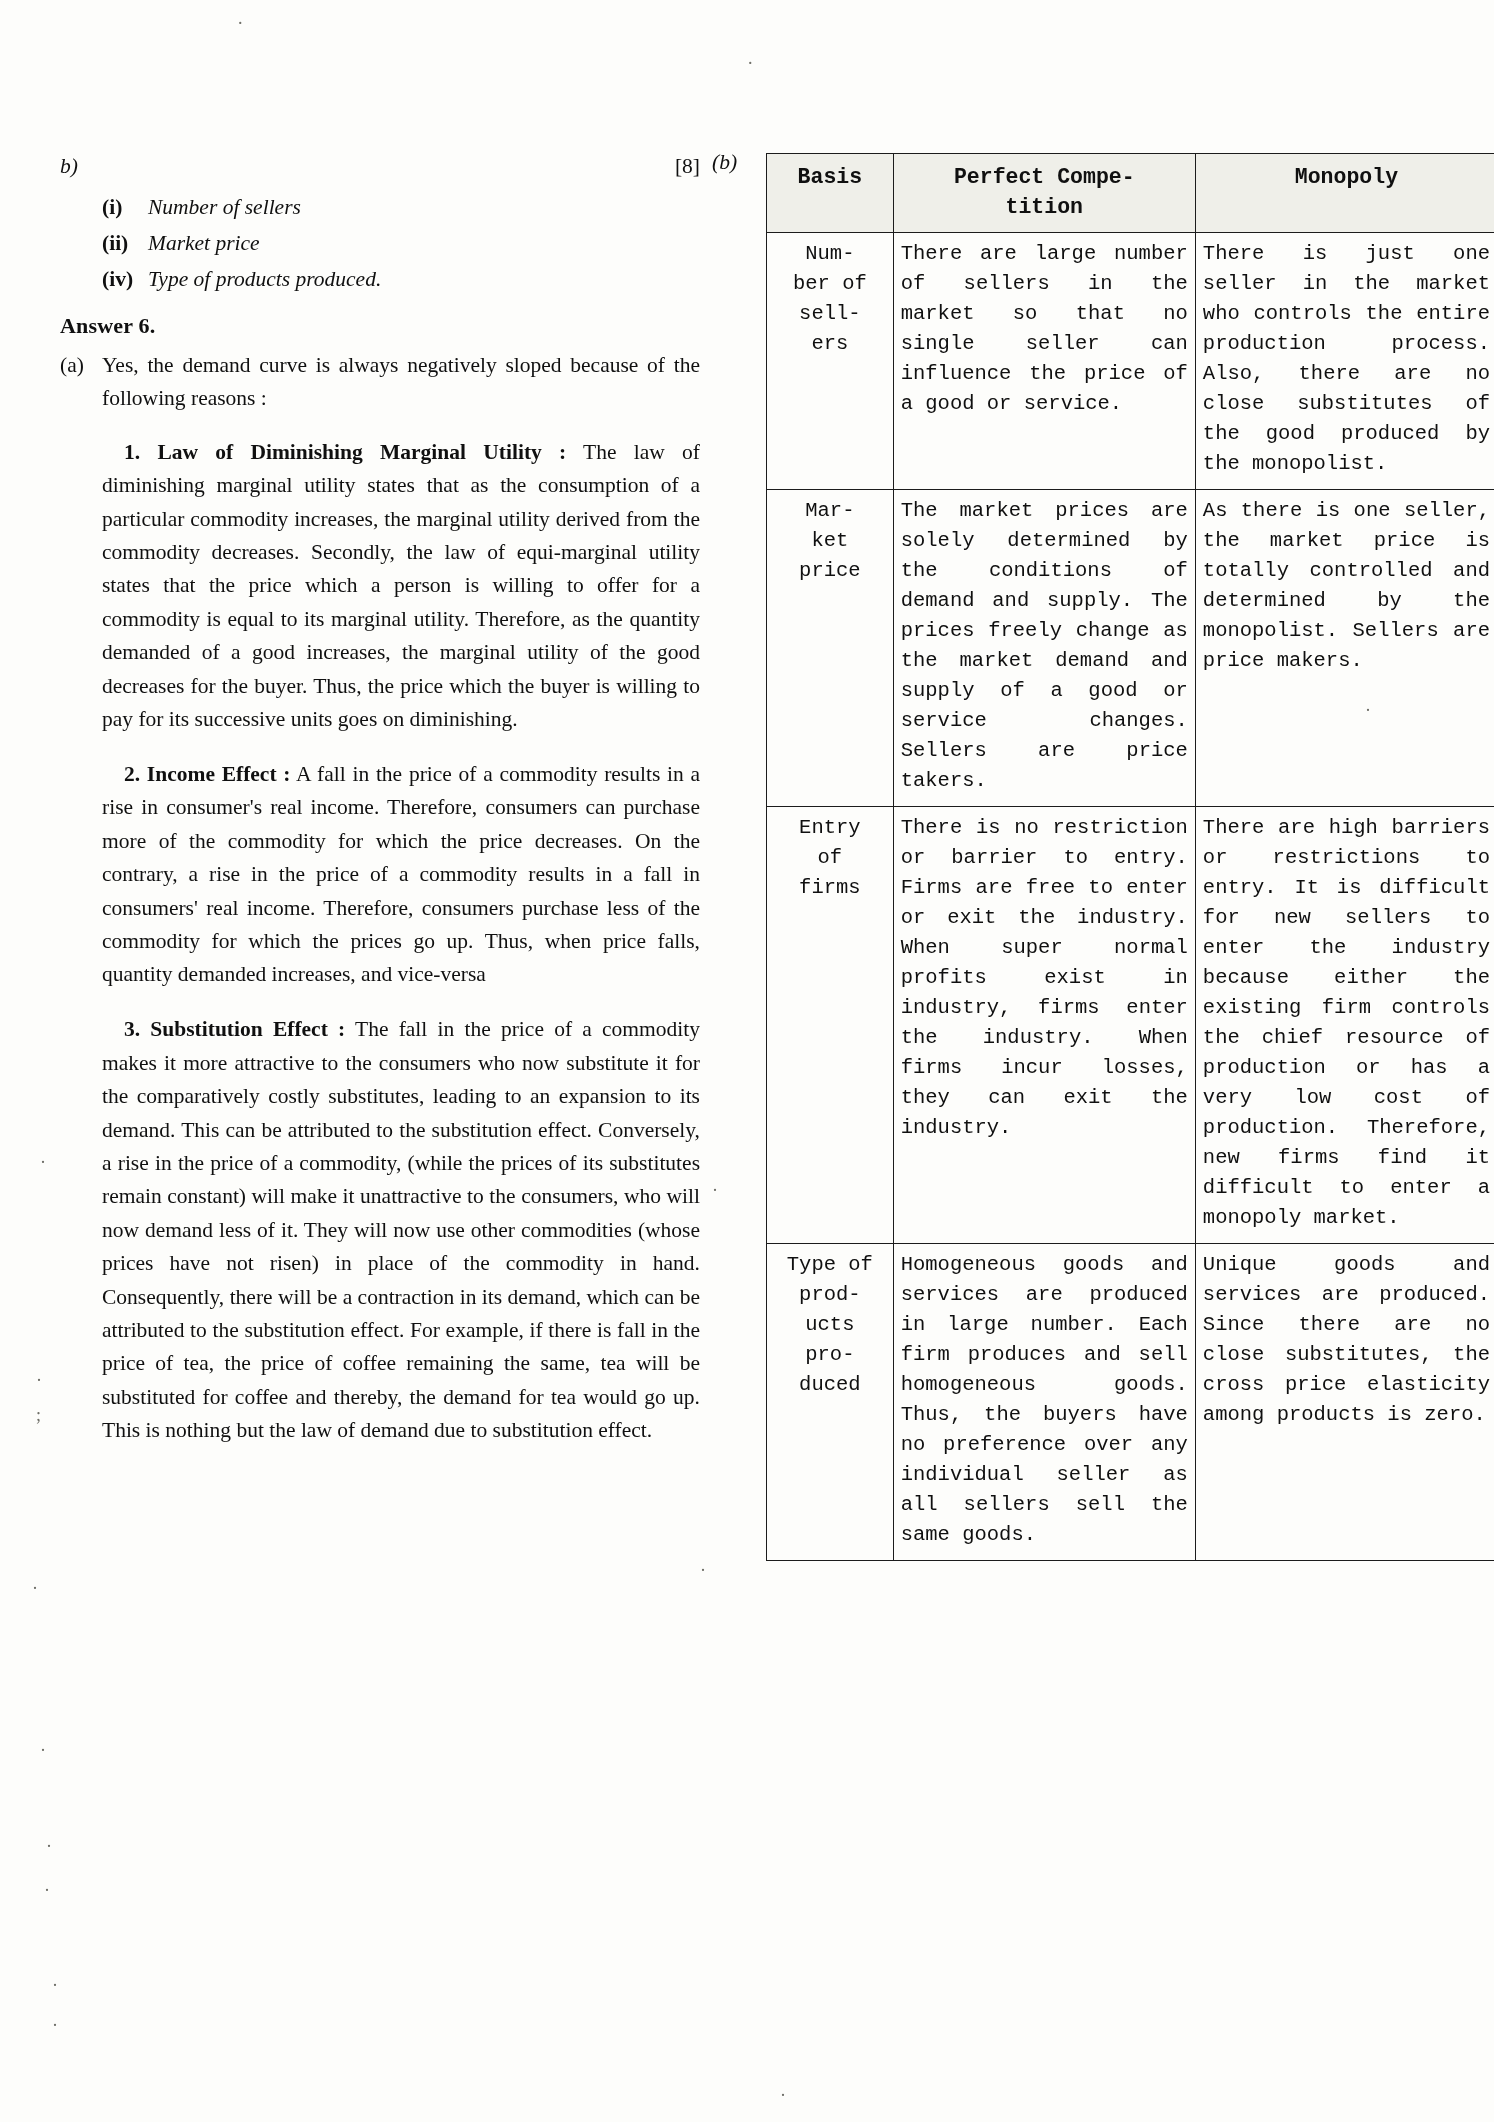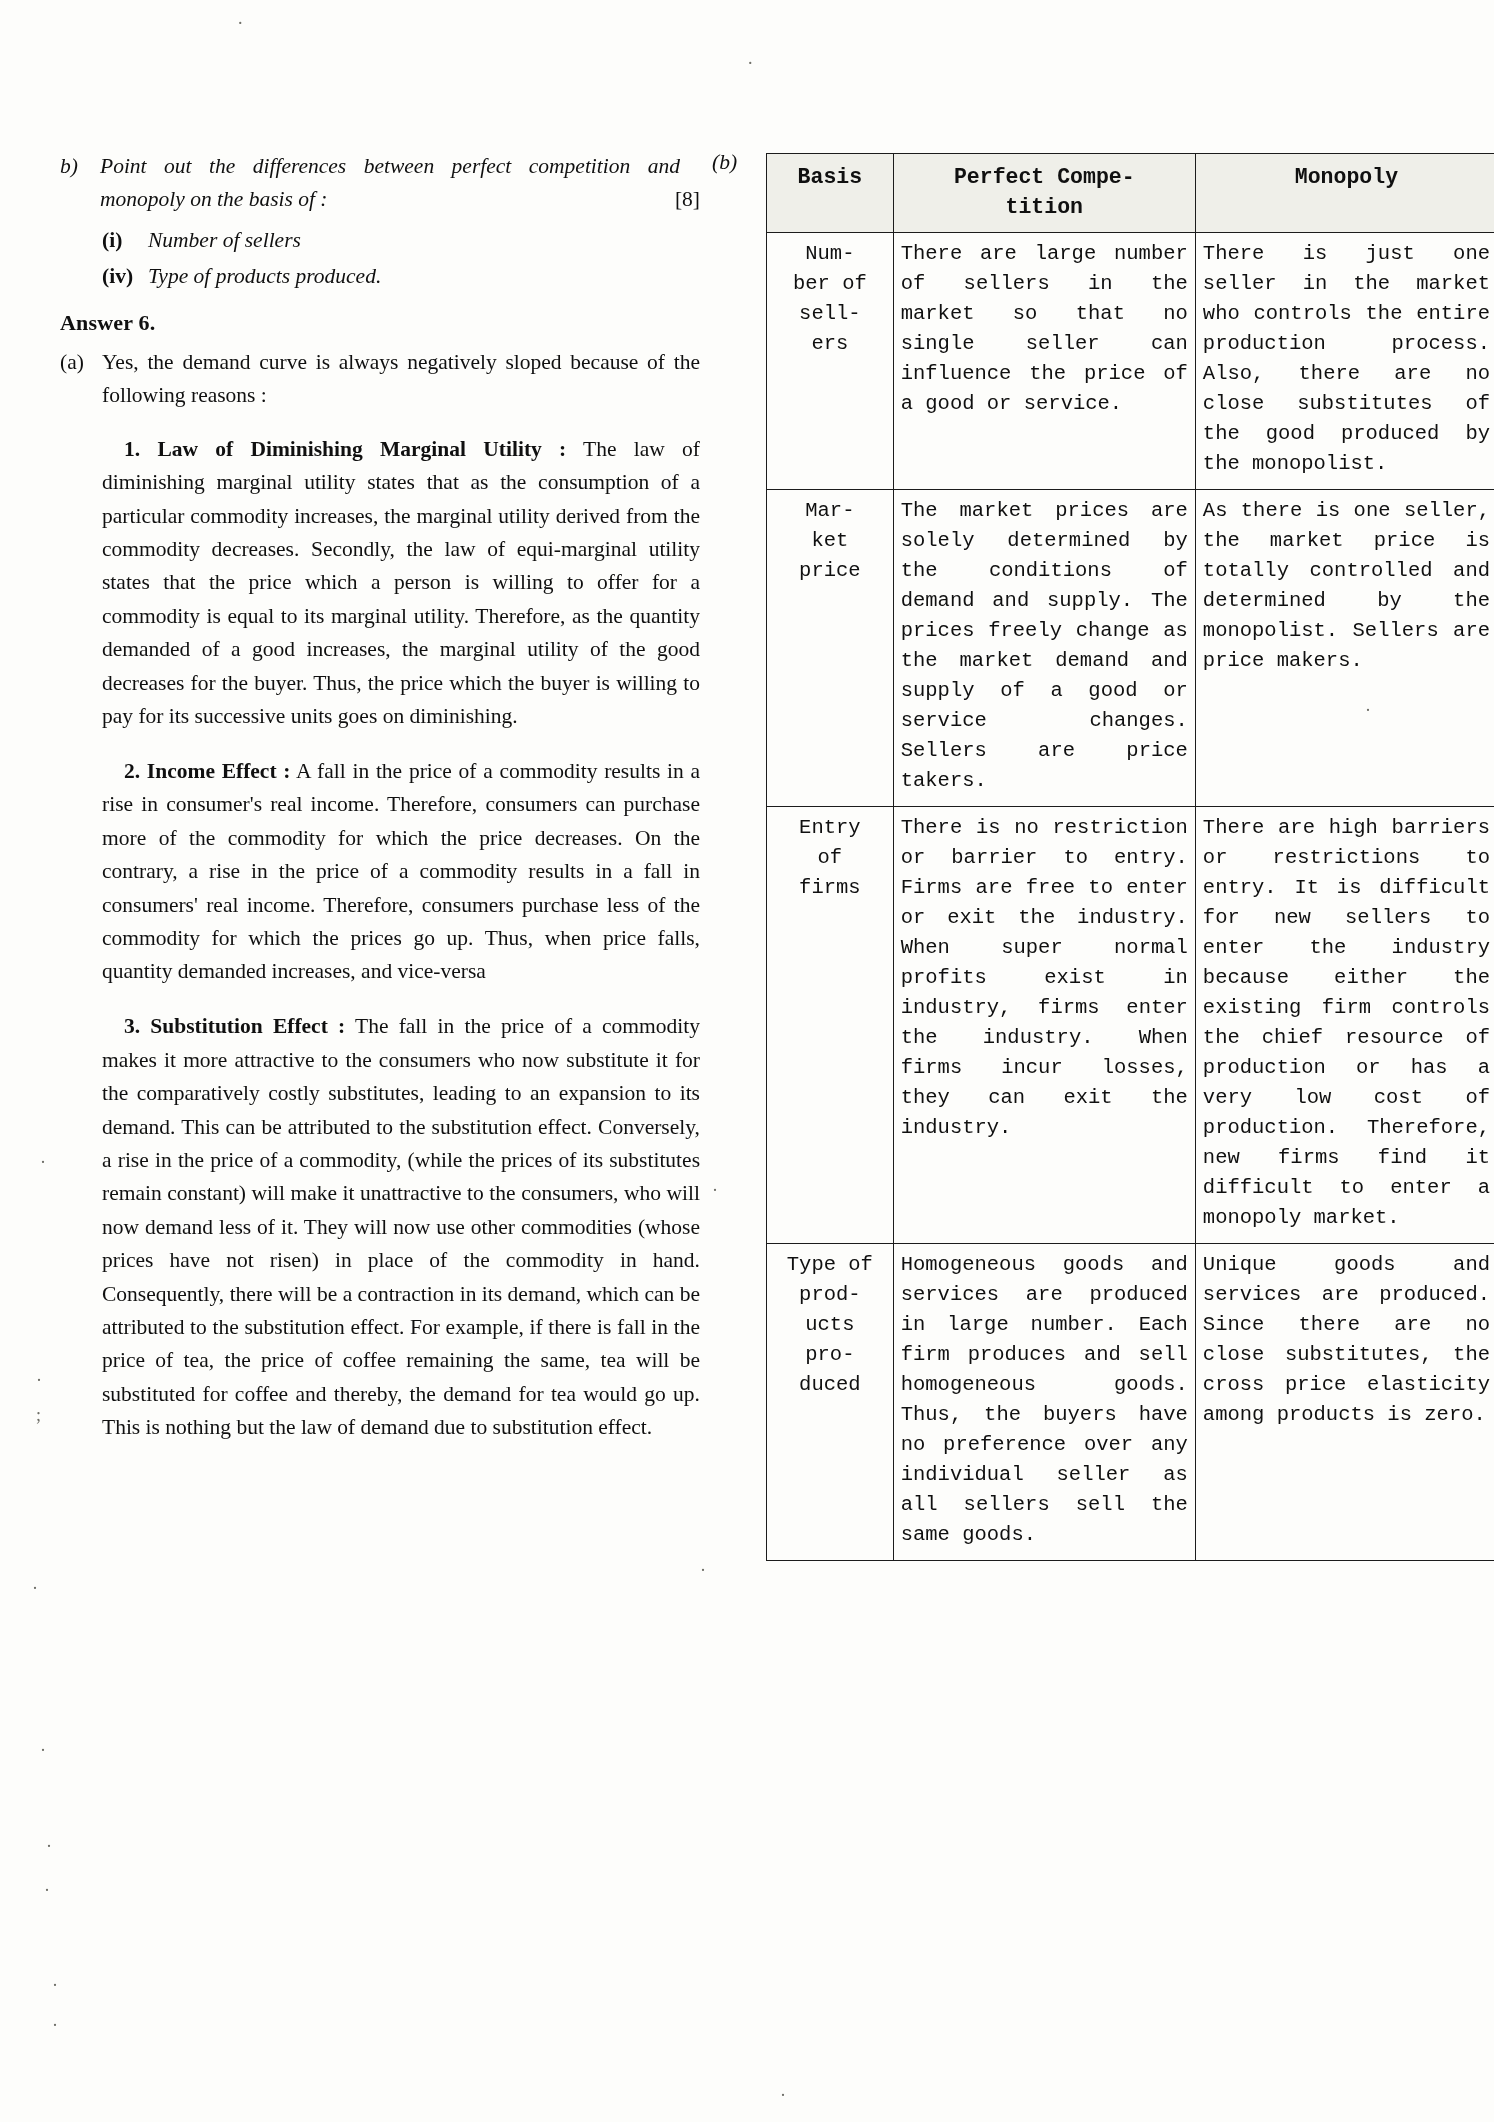--- a/index.html
+++ b/index.html
@@ -165,29 +165,32 @@
   <div class="dotmark" style="left:712px;top:1180px;">·</div>
   <div class="dotmark" style="left:700px;top:1560px;">·</div>
   <div class="dotmark" style="left:1365px;top:700px;">·</div>
   <div class="dotmark" style="left:780px;top:2085px;">·</div>
 
   <div class="left-col">
 
     <div class="q-block">
       <div class="q-marker">b)</div>
       <div class="q-text">
-        <span>Point out the differences between perfect competition and monopoly on the basis of :</span>
         <span class="marks">[8]</span>
       </div>
     </div>
 
     <ul class="sub-list">
       <li>
         <span class="rn">(i)</span>
         <span class="st">Number of sellers</span>
+      </li>
+      <li>
+        <span class="rn">(ii)</span>
+        <span class="st">Market price</span>
       </li>
       <li>
         <span class="rn">(iv)</span>
         <span class="st">Type of products produced.</span>
       </li>
     </ul>
 
     <div class="answer-head">Answer 6.</div>
 
     <div class="ans-row">

